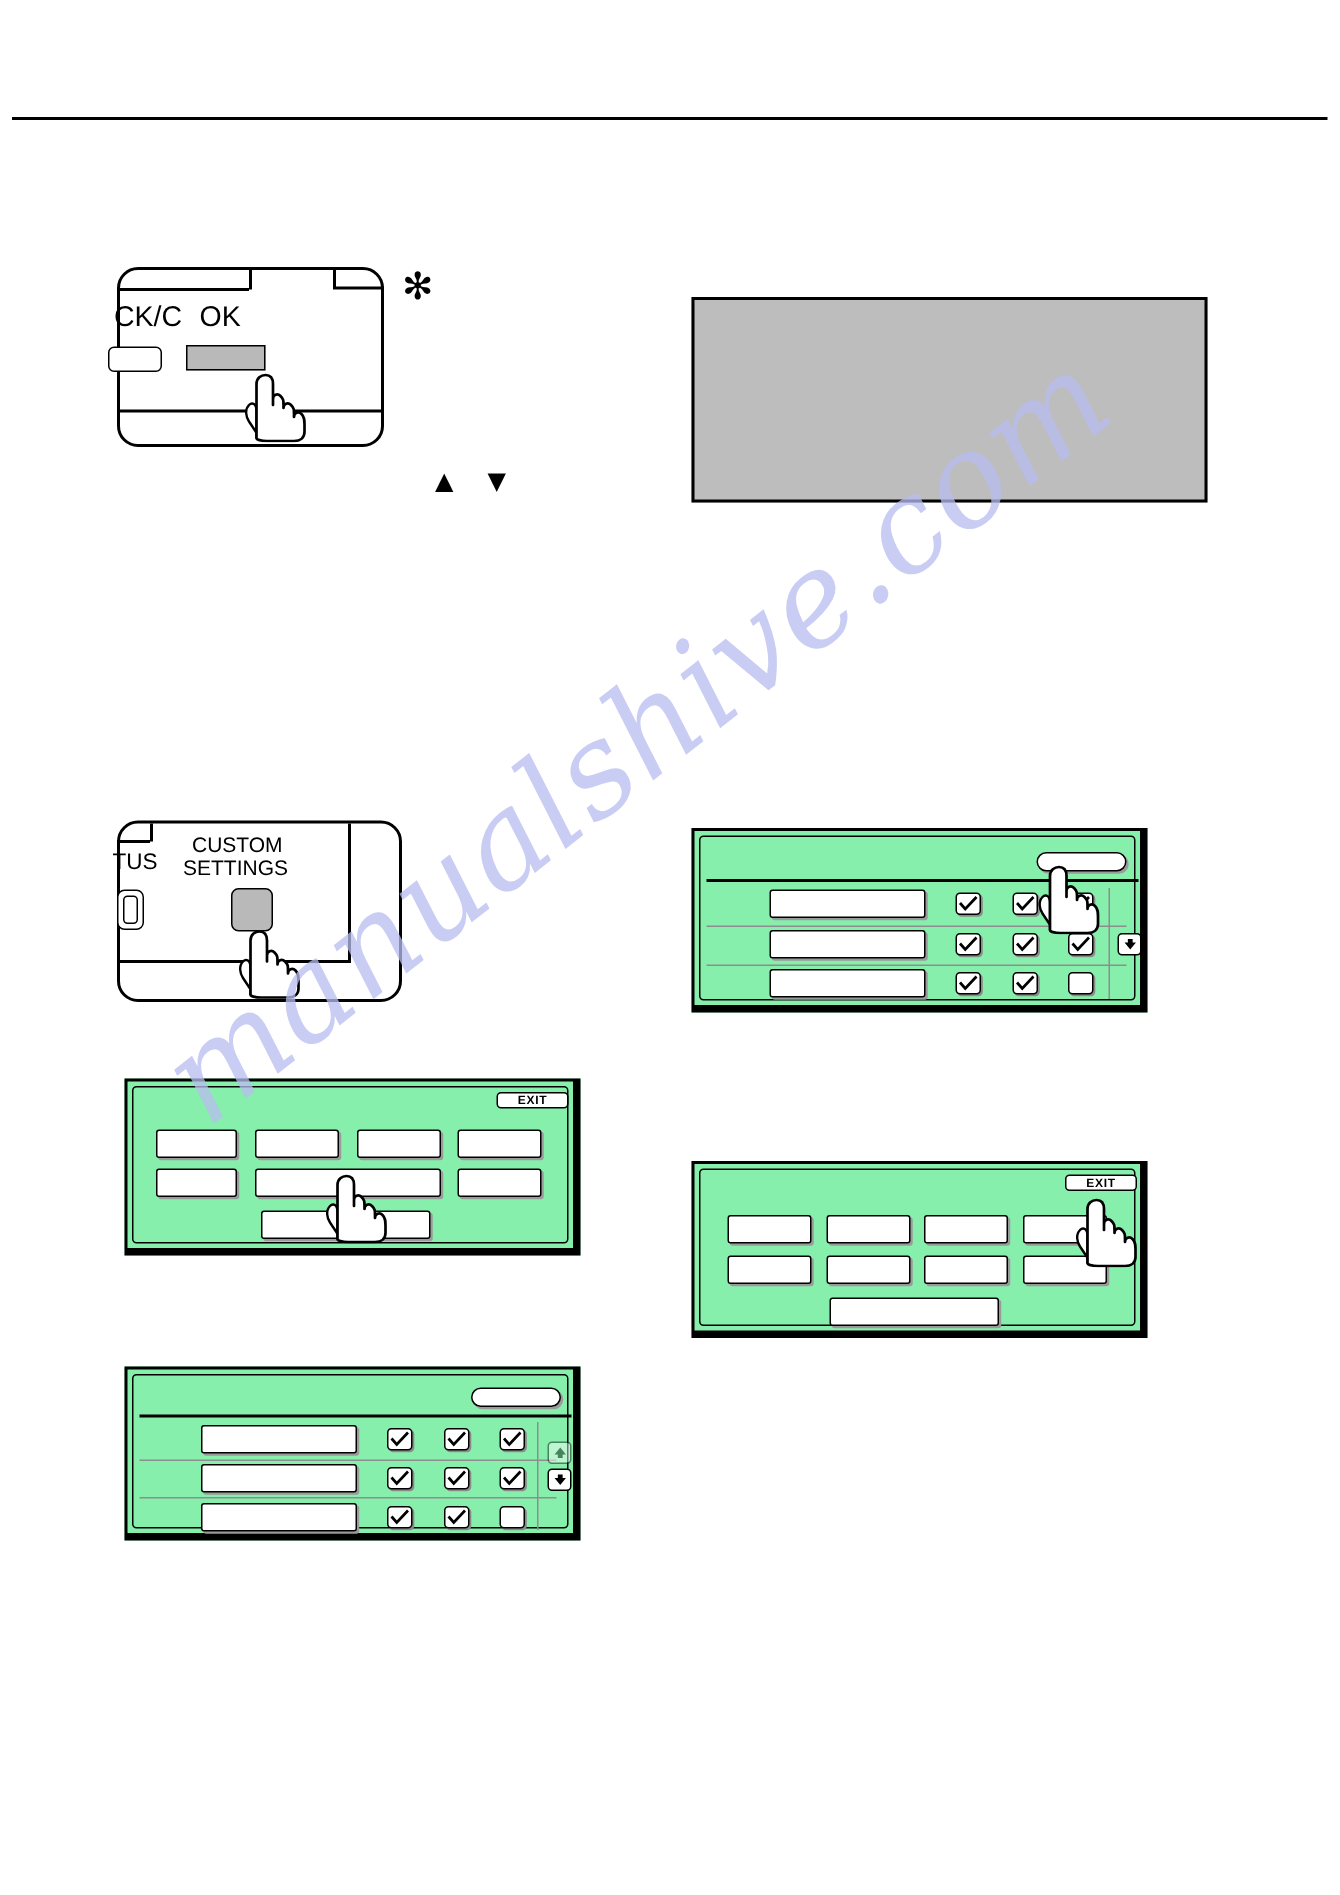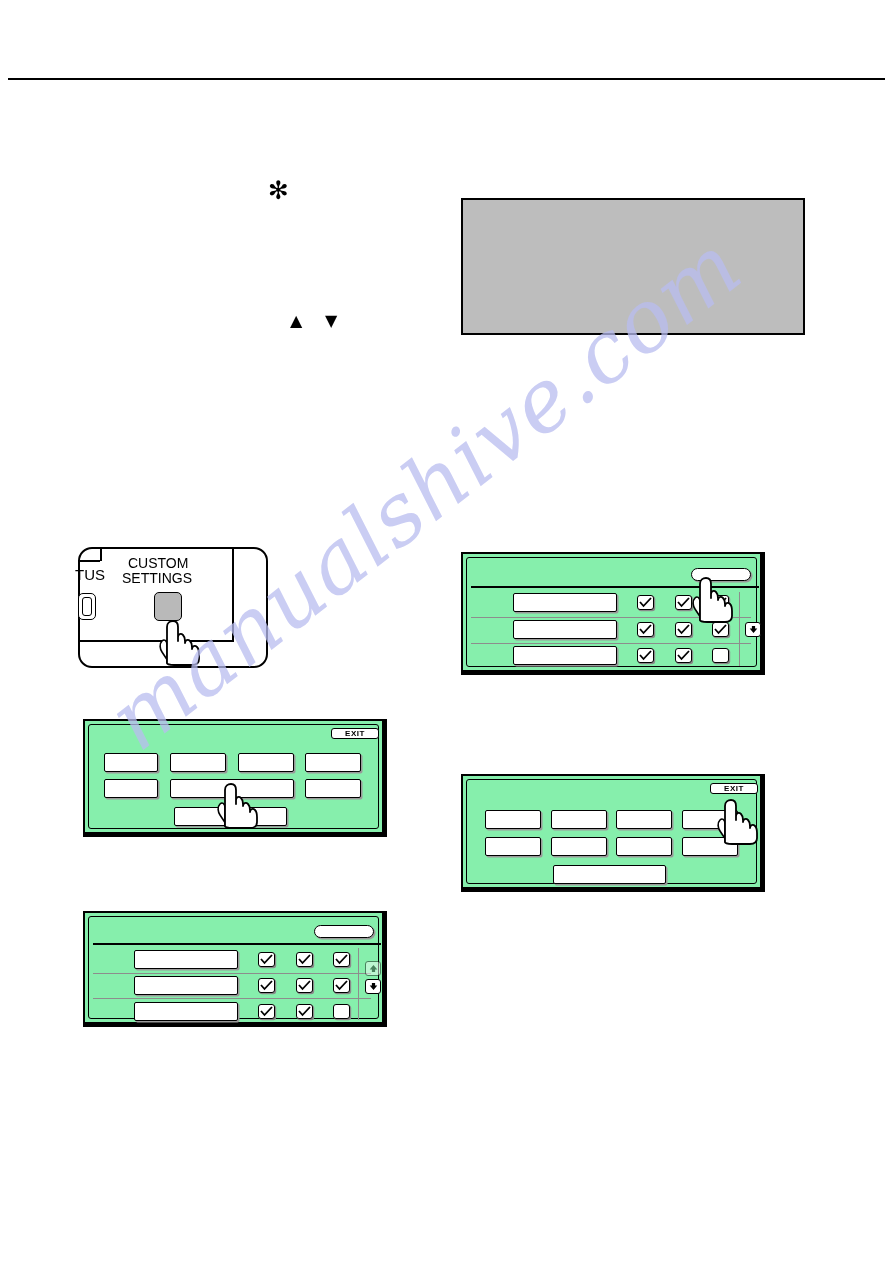--- a/index.html
+++ b/index.html
@@ -186,20 +186,46 @@
 <body>
 
 <div class="page">
 
   <div class="header-rule"></div>
 
   <div class="watermark">
     <div class="watermark-text">manualshive.com</div>
   </div>
 
+  <div class="ctrl-panel" style="left:78px; top:178px; width:178px; height:120px;">
+
+    <div class="inner-line" style="left:-2px; top:12px; width:88px; height:1.6px;"></div>
+    <div class="inner-line" style="left:86px; top:0px; width:1.6px; height:13px;"></div>
+    <div class="inner-line" style="left:142px; top:0px; width:1.6px; height:12px;"></div>
+    <div class="inner-line" style="left:142px; top:11px; width:34px; height:1.6px;"></div>
+
+    <div class="inner-line" style="left:-2px; top:93px; width:178px; height:2.4px;"></div>
+
+    <span class="panel-label" style="left:-4px; top:22px; font-size:19px;">CK/C</span>
+    <span class="panel-label" style="left:53px; top:22px; font-size:19px;">OK</span>
+
+    <div class="white-key" style="left:-8px; top:51px; width:36px; height:17px;"></div>
+
+    <div class="gray-key" style="left:44px; top:50px; width:53px; height:17px;"></div>
+
+    <svg class="hand" style="left:78px; top:60px;" width="54" height="55" viewBox="0 0 54 55">
+      <path d="M13 52 L13 34 C13 29 10 28 8 30 C5 33 6 38 8 41
+               L14 50 Z" fill="#ffffff" stroke="#000" stroke-width="1.6" stroke-linejoin="round"></path>
+      <path d="M13 52 L13 16 C13 12 16 10 19 10 C22 10 24 12 24 16
+               L24 30 L24 26 C24 23 27 22 29 24 C31 26 31 27 31 30
+               L31 32 C31 29 34 28 36 30 C38 32 38 33 38 36
+               L38 38 C38 35 41 34 43 36 C45 38 45 40 45 43
+               L45 48 C45 52 42 54 38 54 L20 54 C16 54 13 53 13 52 Z" fill="#ffffff" stroke="#000" stroke-width="1.8" stroke-linejoin="round"></path>
+    </svg>
+  </div>
 
   <span class="glyph" style="left:268px; top:178px; font-size:25px; font-weight:bold;">✻</span>
 
   <span class="glyph" style="left:290px; top:313px; font-size:16px;">▲</span>
   <span class="glyph" style="left:325px; top:313px; font-size:16px;">▼</span>
 
   <div class="note-box" style="left:461px; top:198px; width:344px; height:137px;">
     
   </div>
 

